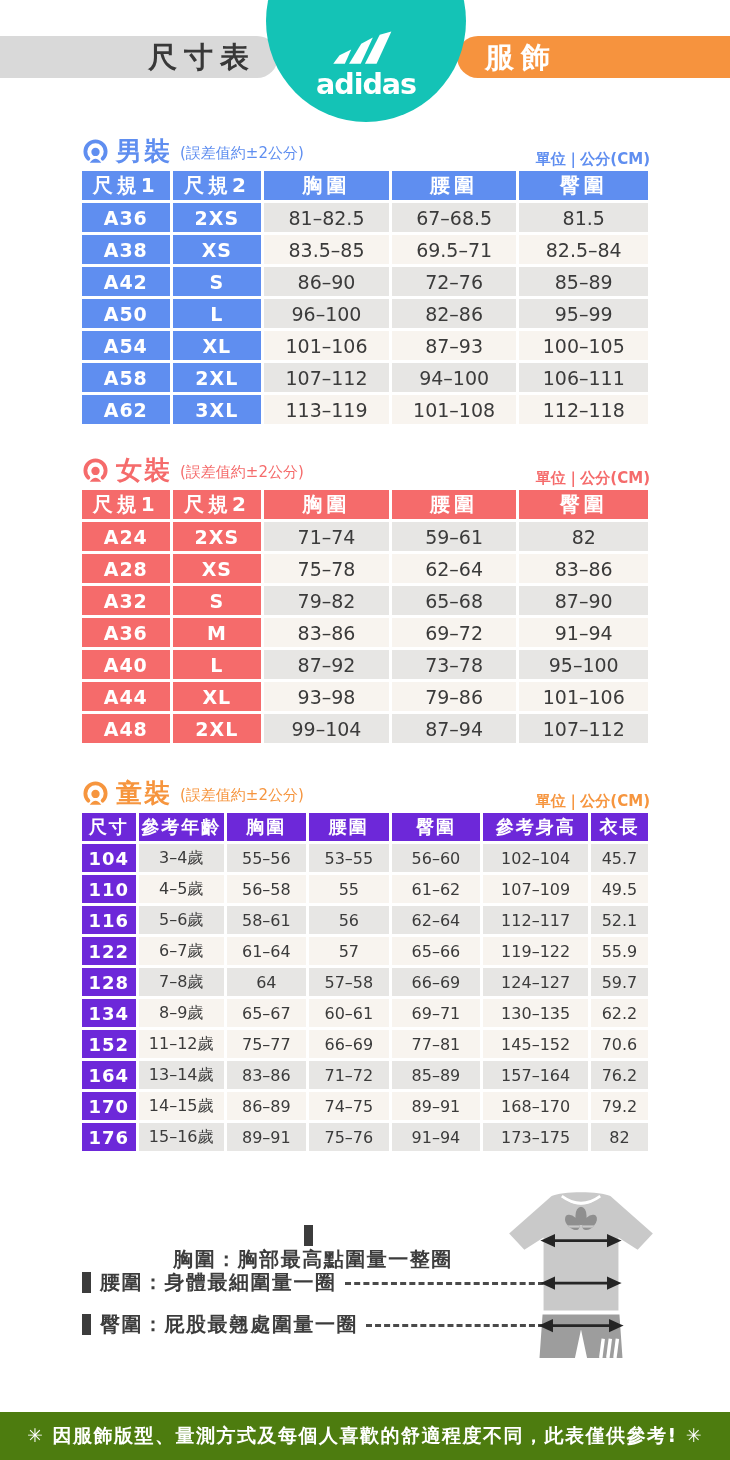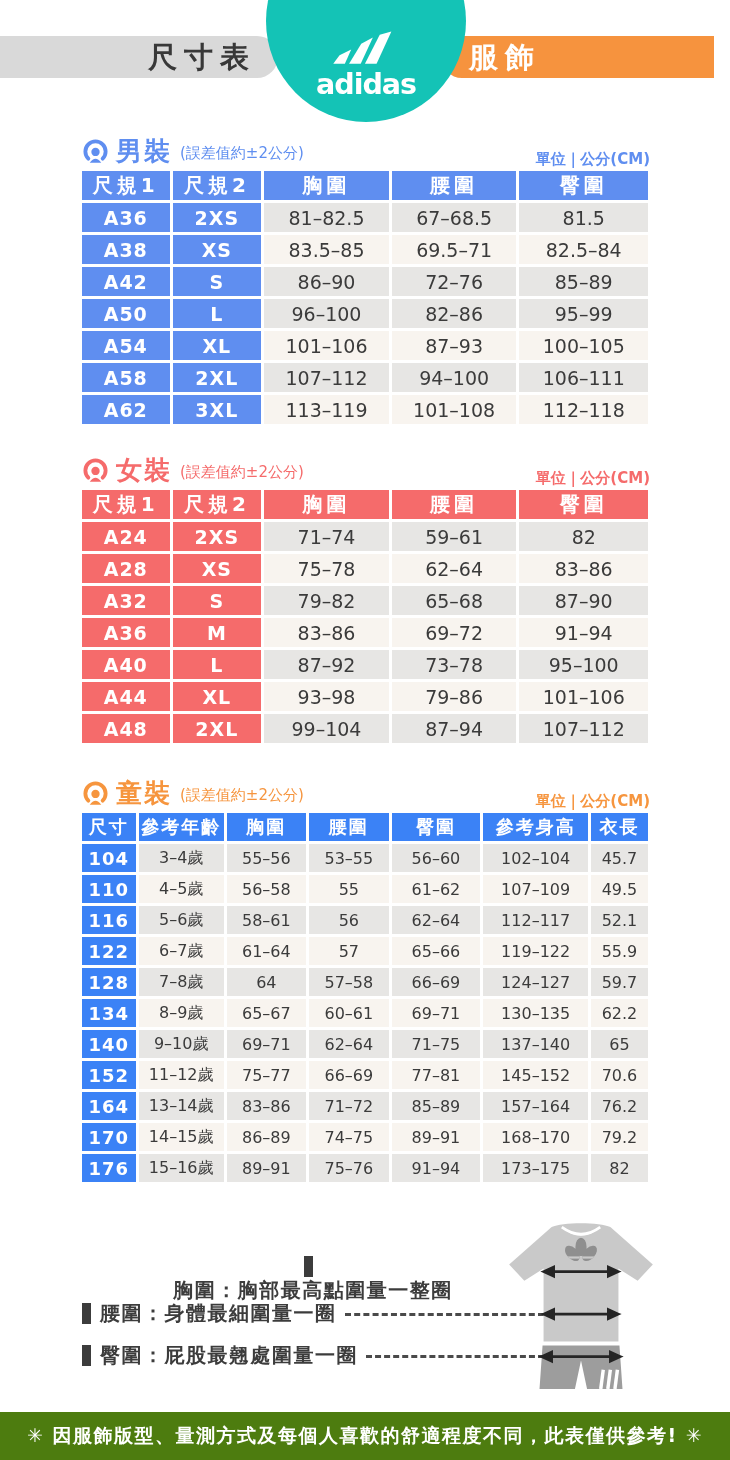--- a/index.html
+++ b/index.html
@@ -8,21 +8,21 @@
     font-family:"DejaVu Sans","Liberation Sans",sans-serif;
     color:#3b3b3b;
   }
   .page { width:730px; height:1460px; display:flex; flex-direction:column; overflow:hidden; background:#fff; }
 
   
   .banner { position:relative; height:122px; flex:0 0 auto; }
   .pill { position:absolute; top:36px; height:42px; line-height:42px; font-size:29px; font-weight:bold; }
   .pill-left { left:0; width:278px; background:#d9d9d9; border-radius:0 21px 21px 0; color:#383838;
                text-align:right; padding-right:22px; letter-spacing:7px; }
-  .pill-right { right:16px; width:273px; background:#f6933e; border-radius:21px 0 0 21px; color:#fff;
+  .pill-right { right:0; width:273px; background:#f6933e; border-radius:21px 0 0 21px; color:#fff;
                 padding-left:28px; letter-spacing:7px; }
   .badge { position:absolute; left:266px; top:-80px; width:200px; height:202px; border-radius:50%;
            background:#14c3b6; z-index:2; }
   .badge svg { position:absolute; left:50%; transform:translateX(-50%); top:110px; }
 
   
   .section-head { display:flex; align-items:center; padding:0 80px 0 82px; height:34px; }
   .section-head .p-icon { width:27px; height:27px; margin-right:7px; flex:0 0 auto; }
   .sec-title { font-size:26px; font-weight:bold; letter-spacing:2px; }
   .tolerance { font-size:15px; font-weight:normal; margin-left:8px; margin-top:4px; }
@@ -34,21 +34,21 @@
   .tbl-wrap { padding:0 79px 0 79px; }
   table { width:100%; border-collapse:separate; border-spacing:3px; table-layout:fixed; }
   th, td { text-align:center; overflow:hidden; white-space:nowrap; }
   th { color:#fff; font-weight:bold; font-size:20px; letter-spacing:4px; height:29px; }
   td.key { color:#fff; font-weight:bold; font-size:19px; letter-spacing:1px; height:29px; }
   td.val { color:#3b3b3b; font-size:19px; height:29px; }
   tr.g td.val { background:#e7e6e4; }
   tr.c td.val { background:#f8f4ef; }
   .t-blue th, .t-blue td.key { background:#5f8ef0; }
   .t-red th,  .t-red td.key  { background:#f56b6b; }
-  .t-orange th, .t-orange td.key { background:#3b82f6; }
+  .t-orange th, .t-orange td.key { background:#6d28d9; }
   .t-orange th { font-size:18px; letter-spacing:2px; height:28px; }
   .t-orange td.key { font-size:18px; height:28px; }
   .t-orange td.val { font-size:16px; height:28px; }
 
   .gap-men   { height:12px; }
   .gap-women { height:26px; }
   .gap-kids  { height:30px; }
 
   
   .legend { position:relative; height:176px; margin-top:36px; flex:0 0 auto; }
@@ -335,29 +335,20 @@
           </tr>
           <tr class="c">
             <td class="key">134</td>
             <td class="val">8–9歲</td>
             <td class="val">65–67</td>
             <td class="val">60–61</td>
             <td class="val">69–71</td>
             <td class="val">130–135</td>
             <td class="val">62.2</td>
           </tr>
-          <tr class="g">
-            <td class="key">140</td>
-            <td class="val">9–10歲</td>
-            <td class="val">69–71</td>
-            <td class="val">62–64</td>
-            <td class="val">71–75</td>
-            <td class="val">137–140</td>
-            <td class="val">65</td>
-          </tr>
           <tr class="c">
             <td class="key">152</td>
             <td class="val">11–12歲</td>
             <td class="val">75–77</td>
             <td class="val">66–69</td>
             <td class="val">77–81</td>
             <td class="val">145–152</td>
             <td class="val">70.6</td>
           </tr>
           <tr class="g">

